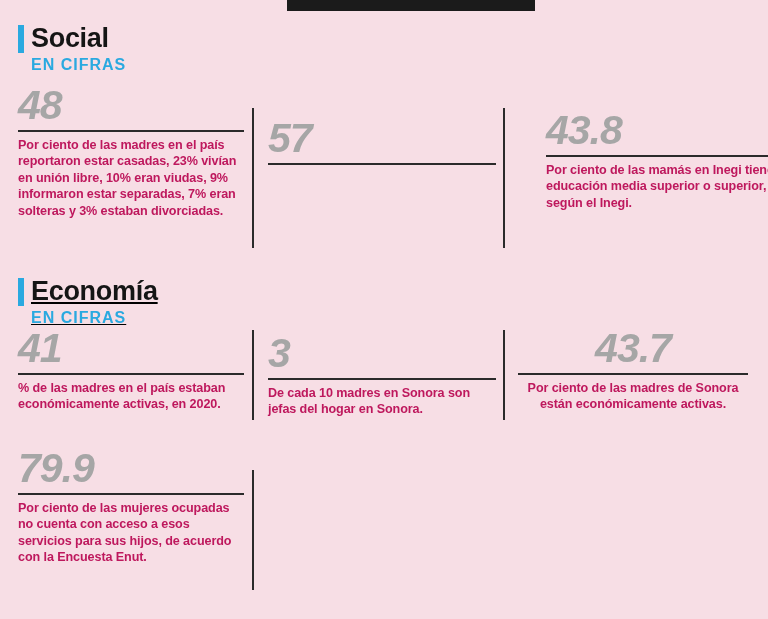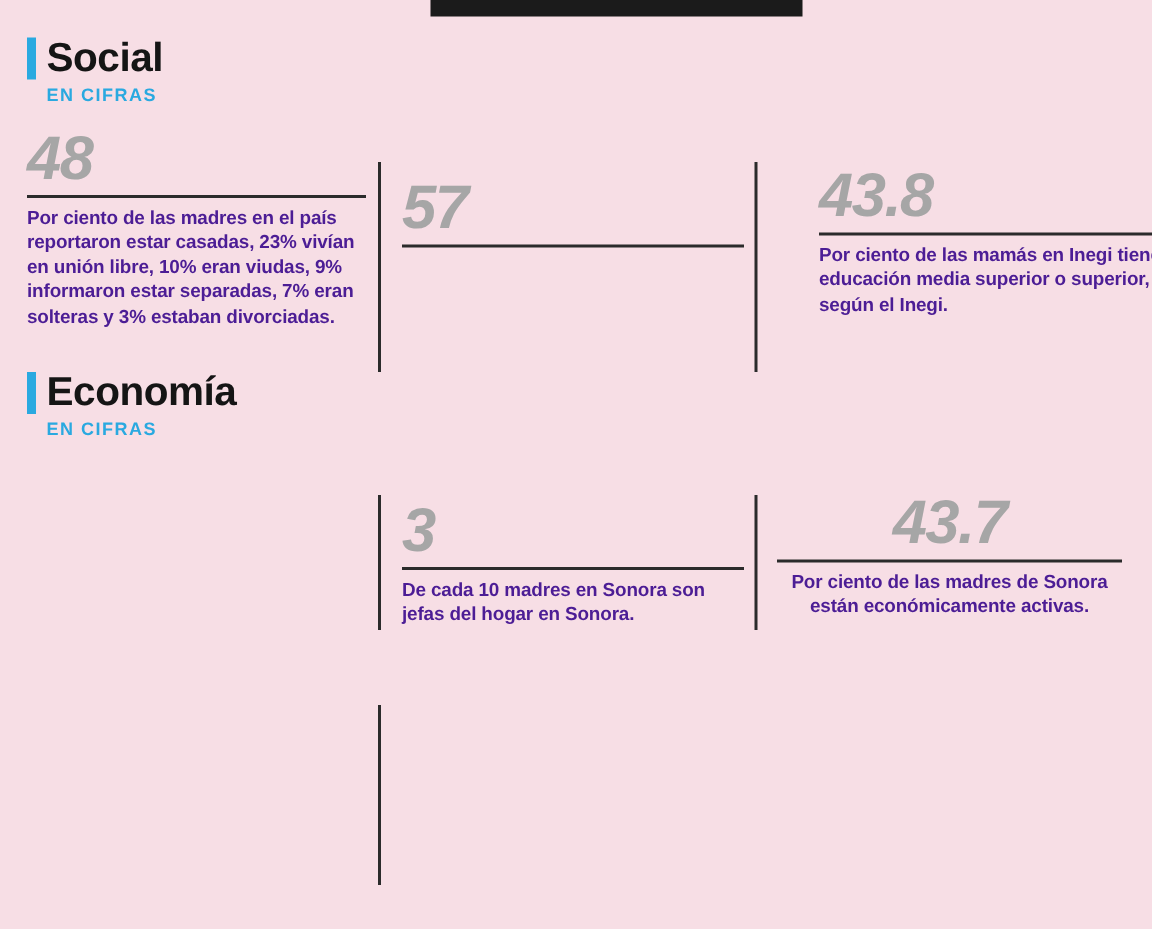--- a/index.html
+++ b/index.html
@@ -50,21 +50,21 @@
     font-family: "Liberation Sans", sans-serif;
     font-weight: bold;
     font-size: 27px;
     line-height: 29px;
     color: #151515;
     letter-spacing: -0.3px;
   }
   .head-sub {
     font-family: "Liberation Sans", sans-serif;
     font-weight: bold;
-    font-size: 12px;
+    font-size: 16px;
     letter-spacing: 1px;
     color: #2aa9e0;
     margin-top: 3px;
     margin-left: 13px;
   }
 
   
   .stat {
     position: absolute;
   }
@@ -80,21 +80,21 @@
   .stat .divider {
     height: 2px;
     background: #2b2b2b;
     margin: 5px 0 5px 0;
   }
   .stat .body {
     font-family: "Liberation Sans", sans-serif;
     font-weight: bold;
     font-size: 12.6px;
     line-height: 16.4px;
-    color: #4c1d95;
+    color: #be185d;
     letter-spacing: -0.1px;
   }
 
   
   .vline {
     position: absolute;
     width: 2px;
     background: #2b2b2b;
   }
 </style>
@@ -126,40 +126,50 @@
 
   <div class="stat" style="left:518px; top:110px; width:230px;margin-left:28px;">
     <div class="num">43.8</div>
     <div class="divider"></div>
     <div class="body">Por ciento de las mamás en Inegi tiene educación media superior o superior, según el Inegi.</div>
   </div>
 
   <div class="vline" style="left:252px; top:108px; height:140px;"></div>
   <div class="vline" style="left:503px; top:108px; height:140px;"></div>
 
-  <div class="section" style="left:18px; top:247px; width:250px;">
+  <div class="section" style="left:18px; top:277px; width:250px;text-decoration:underline;">
     <div class="section-head">
       <div class="head-rule"></div>
       <div class="head-title">Economía</div>
     </div>
     <div class="head-sub">EN  CIFRAS</div>
   </div>
 
+  <div class="stat" style="left:18px; top:328px; width:226px;">
+    <div class="num">41</div>
+    <div class="divider"></div>
+    <div class="body">% de las madres en el país estaban económicamente activas, en 2020.</div>
+  </div>
 
   <div class="stat" style="left:268px; top:333px; width:228px;">
     <div class="num">3</div>
     <div class="divider"></div>
     <div class="body">De cada 10 madres en Sonora son jefas del hogar en Sonora.</div>
   </div>
 
   <div class="stat" style="left:518px; top:328px; width:230px;text-align:center;">
     <div class="num">43.7</div>
     <div class="divider"></div>
     <div class="body">Por ciento de las madres de Sonora están económicamente activas.</div>
   </div>
 
+  <div class="stat" style="left:18px; top:448px; width:226px;">
+    <div class="num">79.9</div>
+    <div class="divider"></div>
+    <div class="body">Por ciento de las mujeres ocupadas no cuenta con acceso a esos servicios para sus hijos, de acuerdo con la Encuesta Enut.</div>
+  </div>
 
 
   <div class="vline" style="left:252px; top:330px; height:90px;"></div>
   <div class="vline" style="left:503px; top:330px; height:90px;"></div>
   <div class="vline" style="left:252px; top:470px; height:120px;"></div>
 
 </div>
 
 </body></html>

